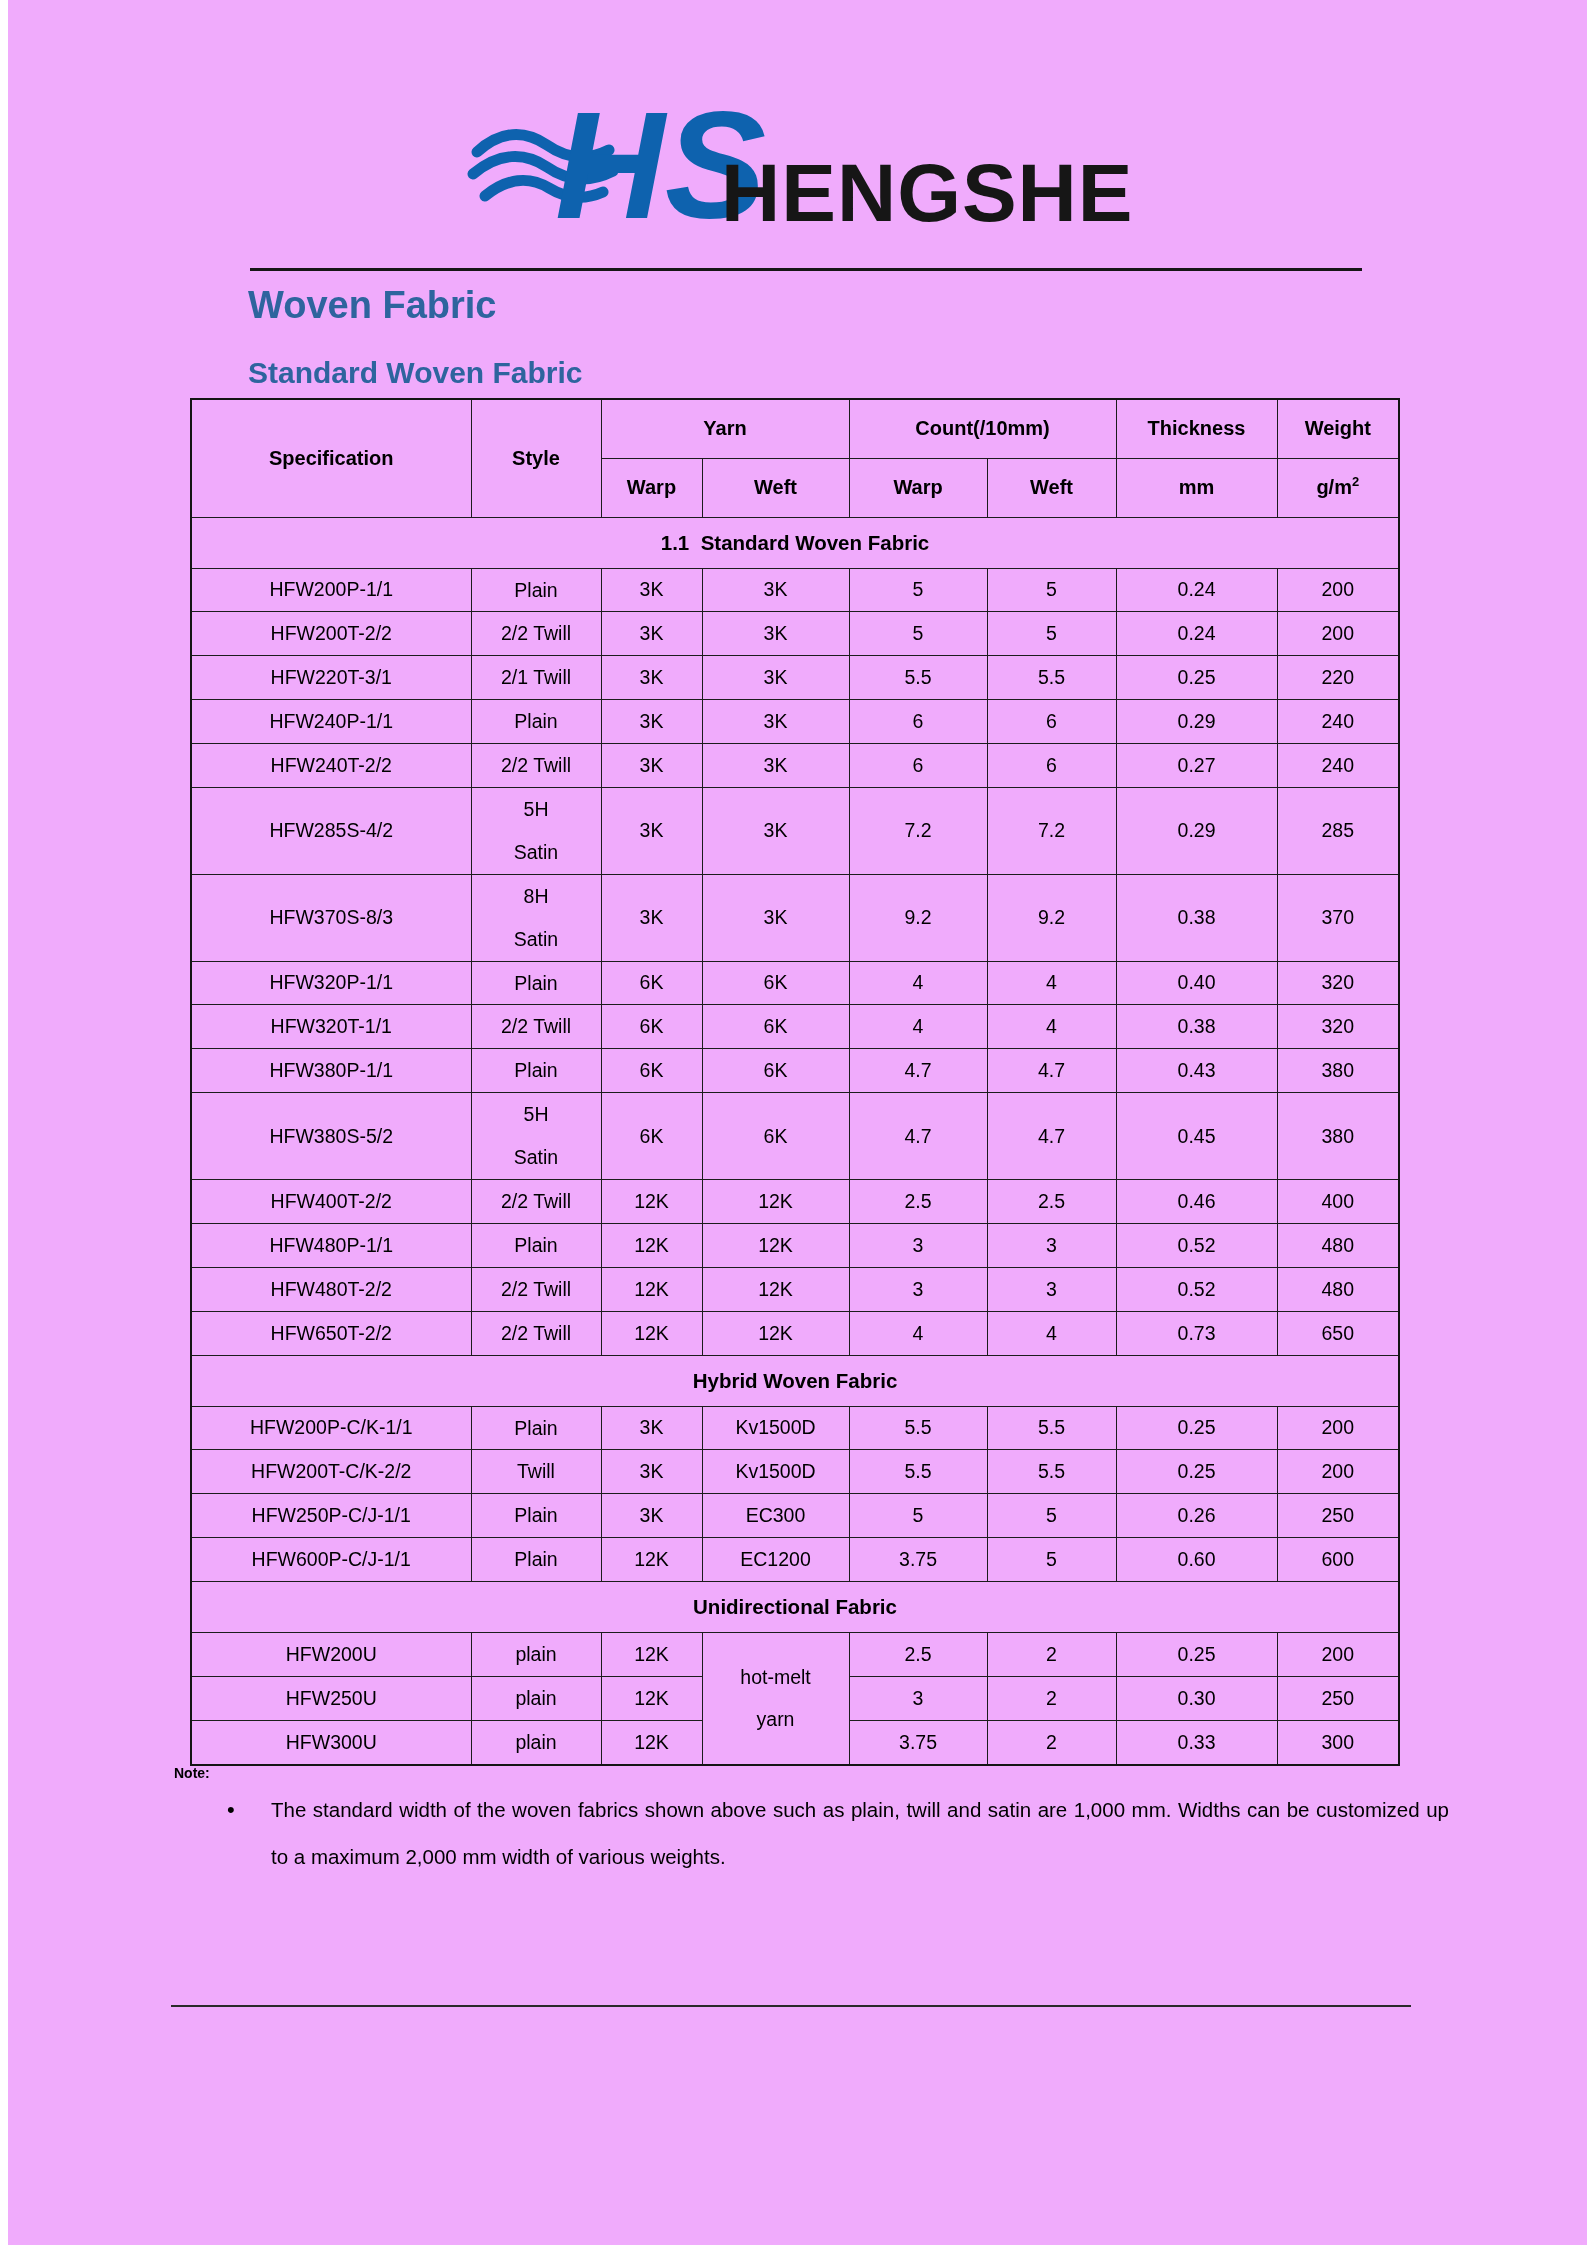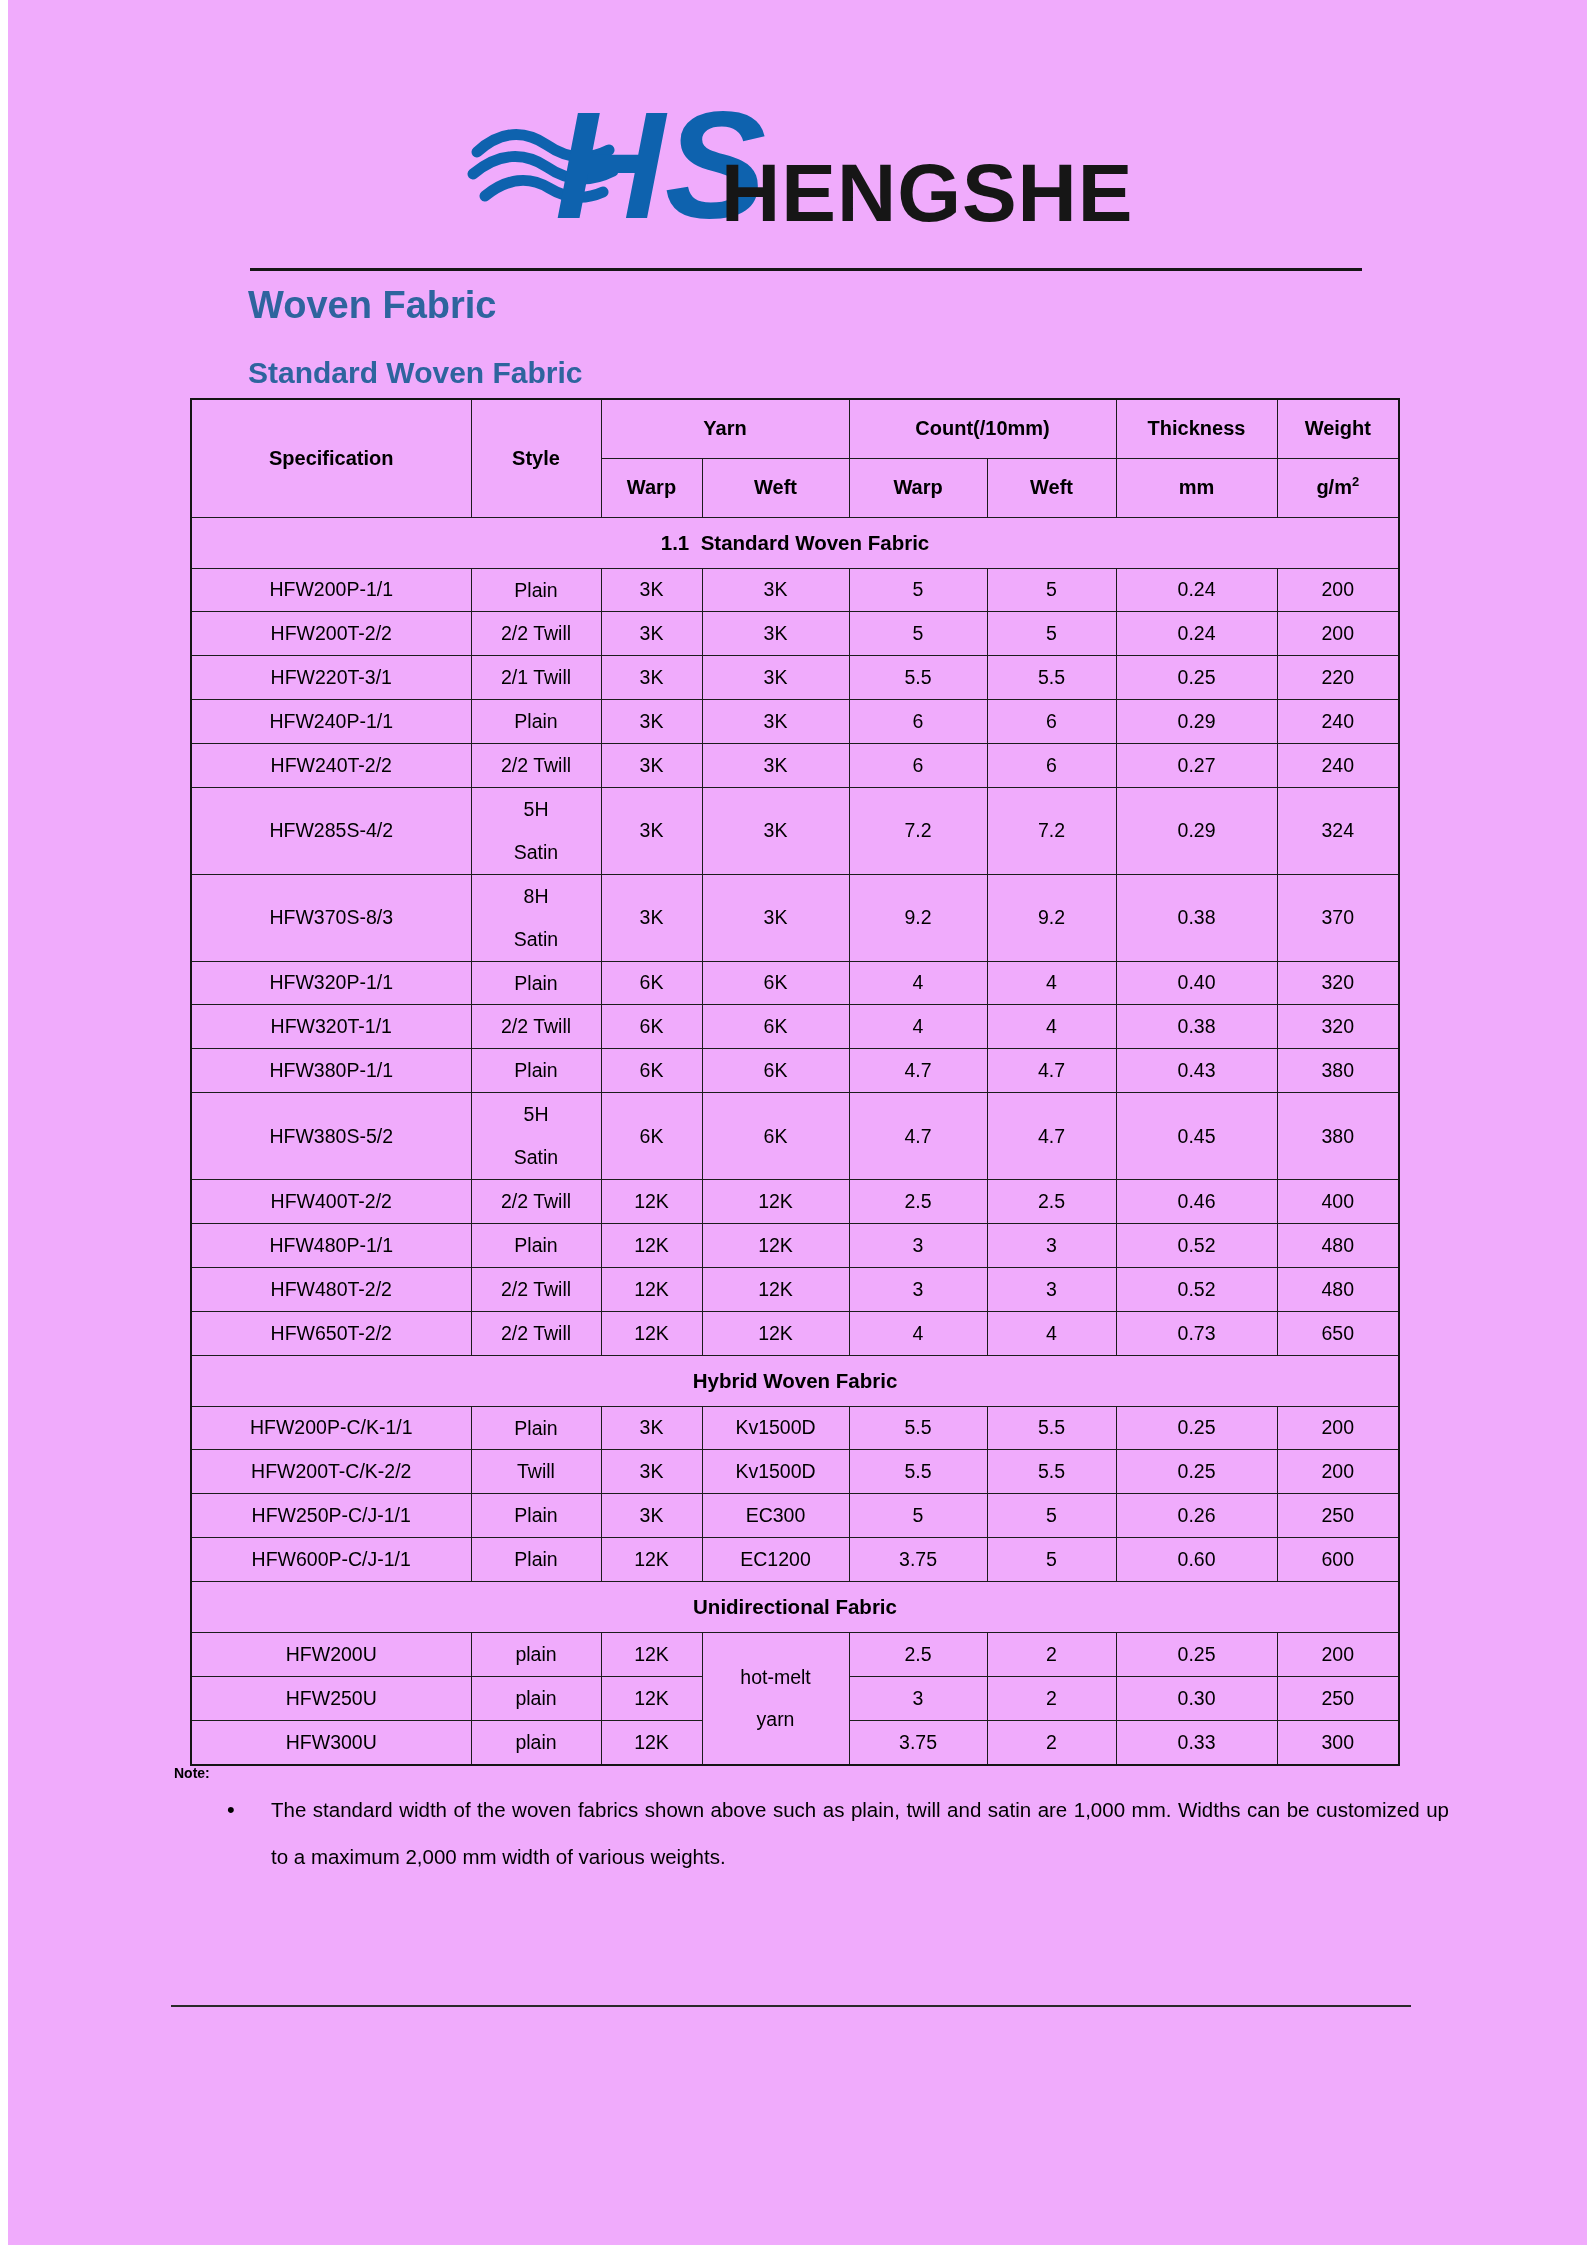--- a/index.html
+++ b/index.html
@@ -179,21 +179,21 @@
         </tr>
         <tr>
           <td>HFW285S-4/2</td>
           <td class="style-cell">5H
 Satin</td>
           <td>3K</td>
           <td>3K</td>
           <td>7.2</td>
           <td>7.2</td>
           <td>0.29</td>
-          <td>324</td>
+          <td>285</td>
         </tr>
         <tr>
           <td>HFW370S-8/3</td>
           <td class="style-cell">8H
 Satin</td>
           <td>3K</td>
           <td>3K</td>
           <td>9.2</td>
           <td>9.2</td>
           <td>0.38</td>

